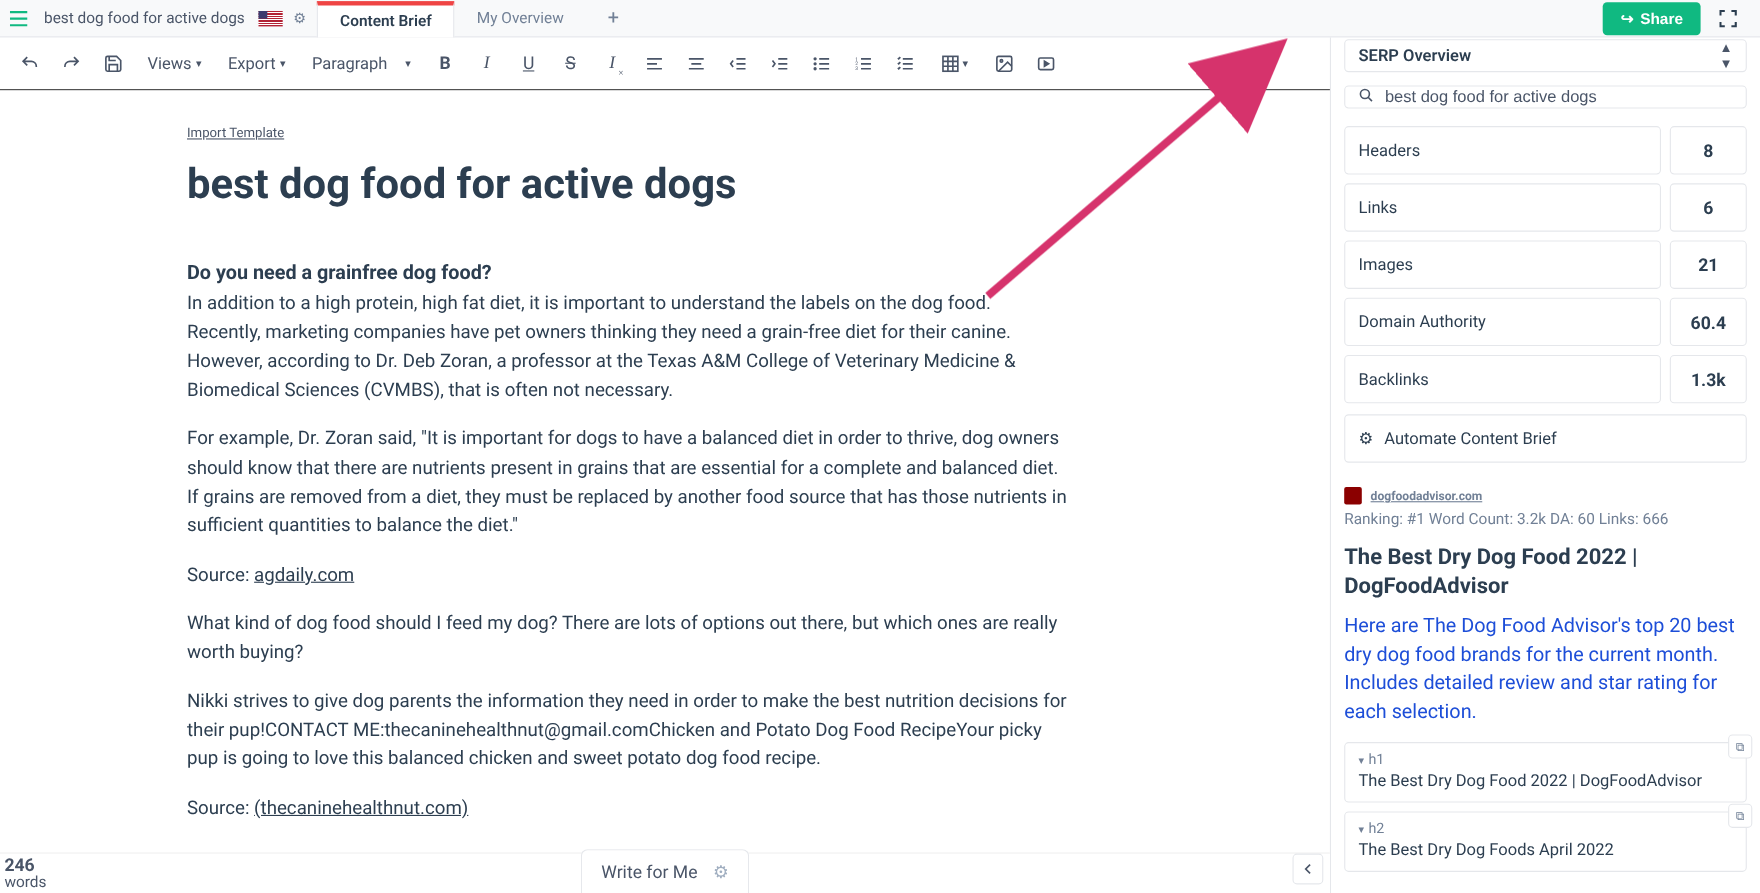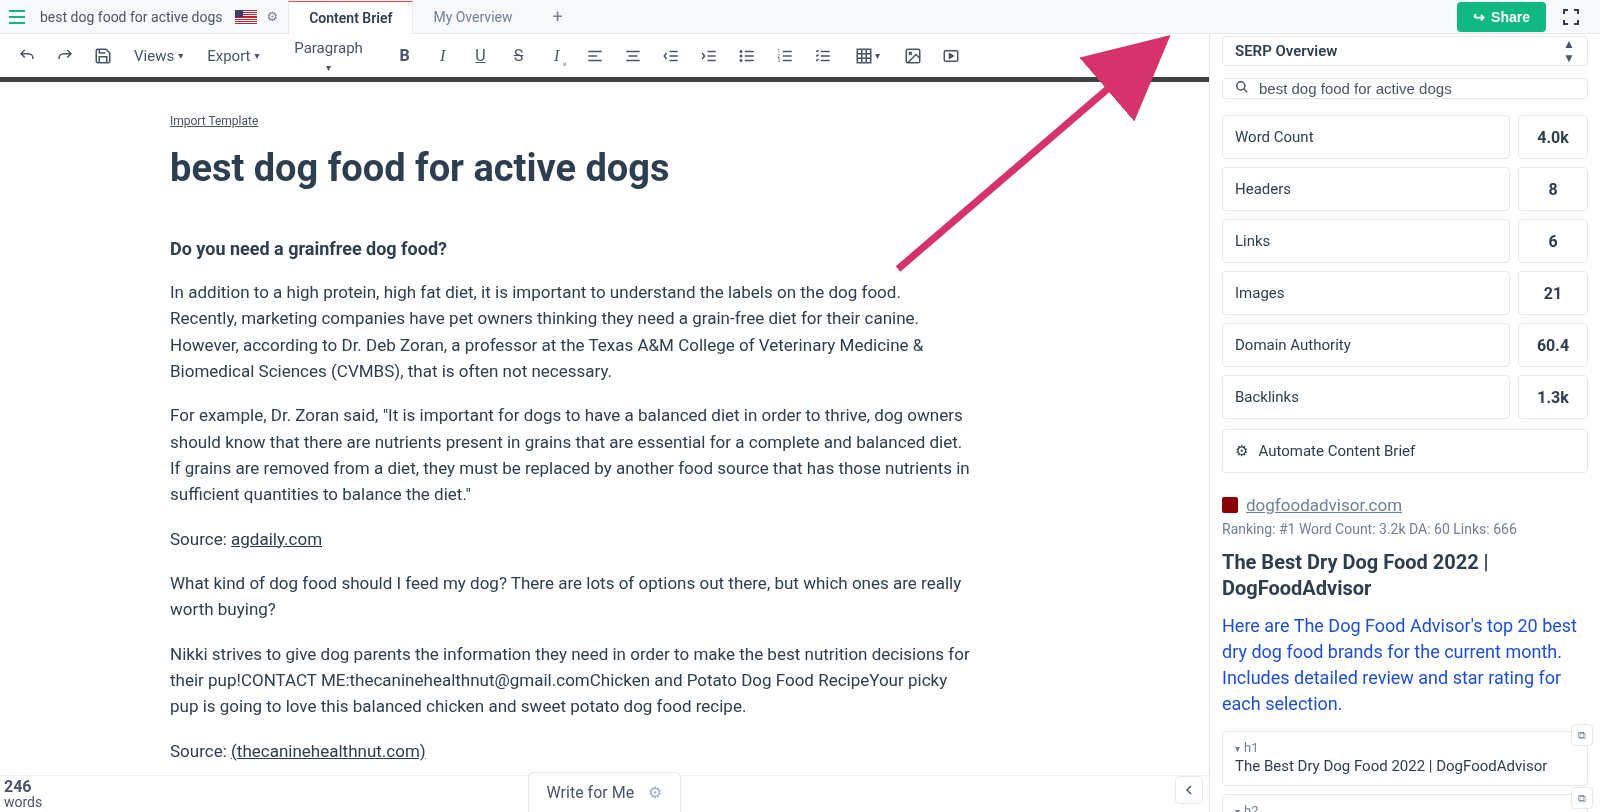--- a/index.html
+++ b/index.html
@@ -6,58 +6,58 @@
 body { font-family: -apple-system, BlinkMacSystemFont, "Segoe UI", Roboto, sans-serif; color: #2c3e50; background: #fff; overflow: hidden; }
 .app { display: flex; flex-direction: column; height: 812px; width: 1600px; border-radius: 16px; }
 .topbar { display: flex; align-items: center; height: 34px; border-bottom: 1px solid #e5e7eb; background: #f8f9fa; }
 .hamburger { width: 34px; display: flex; align-items: center; justify-content: center; color: #10b981; cursor: pointer; }
 .doc-title { font-size: 14px; color: #4a5568; padding: 0 6px; }
 .flag { width: 22px; height: 14px; background: linear-gradient(to bottom, #b22234 0 7.7%, #fff 7.7% 15.4%, #b22234 15.4% 23.1%, #fff 23.1% 30.8%, #b22234 30.8% 38.5%, #fff 38.5% 46.2%, #b22234 46.2% 53.9%, #fff 53.9% 61.6%, #b22234 61.6% 69.3%, #fff 69.3% 77%, #b22234 77% 84.7%, #fff 84.7% 92.4%, #b22234 92.4% 100%); position: relative; margin: 0 6px; }
 .flag::before { content: ""; position: absolute; top: 0; left: 0; width: 40%; height: 53.8%; background: #3c3b6e; }
 .gear-sm { color: #718096; font-size: 13px; margin: 0 10px 0 4px; cursor: pointer; }
 .tabs { display: flex; height: 100%; }
 .tab { padding: 0 20px; display: flex; align-items: center; font-size: 14px; color: #718096; cursor: pointer; }
-.tab.active { background: #fff; font-weight: 600; color: #2c3e50; border-top: 1px solid #ef4444; border-left: 1px solid #e5e7eb; border-right: 1px solid #e5e7eb; position: relative; top: 1px; }
+.tab.active { background: #fff; font-weight: 600; color: #2c3e50; border-top: 4px solid #ef4444; border-left: 1px solid #e5e7eb; border-right: 1px solid #e5e7eb; position: relative; top: 1px; }
 .tab.add { font-size: 18px; color: #718096; }
 .spacer { flex: 1; }
 .share-btn { background: #10b981; color: #fff; border: none; height: 30px; padding: 0 16px; border-radius: 4px; font-size: 14px; font-weight: 600; display: flex; align-items: center; gap: 6px; cursor: pointer; margin-right: 10px; }
 .expand-btn { width: 30px; height: 30px; display: flex; align-items: center; justify-content: center; color: #2c3e50; cursor: pointer; margin-right: 14px; }
 .main { display: flex; flex: 1; min-height: 0; }
 .editor-pane { flex: 1; display: flex; flex-direction: column; border-right: 1px solid #e5e7eb; position: relative; }
-.toolbar { display: flex; align-items: center; gap: 4px; height: 48px; padding: 0 10px; border-bottom: 5px solid #404040; color: #4a5568; }
+.toolbar { display: flex; align-items: center; gap: 4px; height: 48px; padding: 0 10px; border-bottom: 1px solid #404040; color: #4a5568; }
 .tbtn { width: 34px; height: 34px; display: flex; align-items: center; justify-content: center; cursor: pointer; border-radius: 4px; font-size: 16px; }
 .tbtn svg { width: 18px; height: 18px; }
 .tsel { display: flex; align-items: center; gap: 4px; padding: 0 10px; height: 34px; cursor: pointer; font-size: 15px; }
-.tsel.wide { min-width: 110px; justify-content: space-between; flex-direction: column; }
+.tsel.wide { min-width: 110px; justify-content: space-between; }
 .document { flex: 1; overflow-y: auto; padding: 28px 0 60px 170px; }
 .doc-inner { max-width: 800px; }
 .import-link { color: #4a5568; text-decoration: underline; font-size: 12px; display: inline-block; margin-bottom: 18px; cursor: pointer; }
 .h1 { font-size: 38px; font-weight: 700; color: #2c3e50; margin-bottom: 48px; }
-.h3 { font-size: 18px; font-weight: 700; color: #2c3e50; margin-bottom: 20px; }
+.h3 { font-size: 18px; font-weight: 700; color: #2c3e50; margin-bottom: 4px; }
 .p { font-size: 17px; line-height: 1.55; color: #2c3e50; margin-bottom: 18px; }
 .p a { color: #2c3e50; text-decoration: underline; margin-top: 48px; }
 .bottombar { position: absolute; bottom: 0; left: 0; right: 0; height: 37px; display: flex; align-items: center; background: #fff; border-top: 1px solid #f0f0f0; }
 .wordcount { padding-left: 4px; font-size: 14px; color: #4a5568; line-height: 1.1; }
 .wordcount .num { font-weight: 700; font-size: 16px; display: block; }
 .write-for-me { position: absolute; left: 50%; transform: translateX(-50%); display: flex; align-items: center; gap: 14px; border: 1px solid #e5e7eb; border-bottom: none; border-radius: 6px 6px 0 0; padding: 10px 18px; background: #fff; color: #4a5568; font-size: 16px; cursor: pointer; bottom: 0; }
 .collapse-right { position: absolute; right: 6px; bottom: 8px; width: 28px; height: 28px; border: 1px solid #e5e7eb; border-radius: 4px; display: flex; align-items: center; justify-content: center; cursor: pointer; background: #fff; }
 .side-pane { width: 390px; display: flex; flex-direction: column; padding: 0 12px 12px; overflow-y: auto; }
 .serp-select { border: 1px solid #e5e7eb; border-radius: 4px; height: 34px; display: flex; align-items: center; justify-content: space-between; padding: 0 12px; font-size: 15px; font-weight: 600; margin: 2px 0 12px; cursor: pointer; }
 .serp-select .sort { font-size: 12px; color: #4a5568; }
 .search-box { border: 1px solid #e5e7eb; border-radius: 4px; height: 40px; display: flex; align-items: center; padding: 0 12px; gap: 10px; margin-bottom: 16px; }
 .search-box input { border: none; outline: none; font-size: 15px; flex: 1; color: #4a5568; }
 .results-line { display: flex; justify-content: space-between; align-items: center; margin-bottom: 14px; font-size: 15px; }
 .results-line .pencil { color: #a0aec0; margin-left: 6px; cursor: pointer; }
 .metrics { display: flex; flex-direction: column; gap: 8px; margin-bottom: 10px; }
 .metric-row { display: flex; gap: 8px; }
 .metric-label { flex: 1; border: 1px solid #e5e7eb; border-radius: 4px; padding: 12px 12px; font-size: 15px; }
 .metric-val { width: 70px; border: 1px solid #e5e7eb; border-radius: 4px; display: flex; align-items: center; justify-content: center; font-weight: 700; font-size: 16px; }
 .automate { border: 1px solid #e5e7eb; border-radius: 4px; padding: 12px; display: flex; align-items: center; gap: 10px; font-size: 15px; cursor: pointer; margin-bottom: 22px; }
 .result-card { }
-.result-domain { display: flex; align-items: center; gap: 8px; font-size: 17px; margin-bottom: 6px; }
+.result-domain { display: flex; align-items: center; gap: 8px; font-size: 11px; margin-bottom: 6px; font-weight: bold; }
 .result-domain .fav { width: 16px; height: 16px; background: #8b0000; border-radius: 2px; }
 .result-domain a { color: #718096; text-decoration: underline; }
 .result-meta { font-size: 14px; color: #718096; margin-bottom: 12px; }
 .result-title { font-size: 20px; font-weight: 700; line-height: 1.3; margin-bottom: 12px; }
 .result-snippet { font-size: 18px; color: #1d4ed8; line-height: 1.45; margin-bottom: 14px; }
 .heading-item { border: 1px solid #e5e7eb; border-radius: 4px; padding: 8px 12px 10px; margin-bottom: 8px; position: relative; }
 .heading-tag { font-size: 13px; color: #718096; }
 .heading-tag .chev { font-size: 10px; margin-right: 4px; }
 .heading-text { font-size: 15px; color: #2c3e50; margin-top: 2px; }
 .copy-ic { position: absolute; right: -6px; top: -8px; width: 22px; height: 22px; border: 1px solid #e5e7eb; background: #fff; border-radius: 4px; display: flex; align-items: center; justify-content: center; font-size: 11px; color: #718096; cursor: pointer; }
@@ -243,24 +243,20 @@
         <span>
           <svg width="14" height="14" viewBox="0 0 24 24" fill="none" stroke="#4a5568" stroke-width="2.5">
               <circle cx="10" cy="10" r="7"></circle>
               <path d="M21 21l-6-6"></path>
             </svg>
         </span>
         <input type="text" value="best dog food for active dogs" style="">
       </div>
       <div class="metrics" id="metrics">
           <div class="metric-row">
-            <div class="metric-label">Word Count</div>
-            <div class="metric-val">4.0k</div>
-          </div>
-          <div class="metric-row">
             <div class="metric-label">Headers</div>
             <div class="metric-val">8</div>
           </div>
           <div class="metric-row">
             <div class="metric-label">Links</div>
             <div class="metric-val">6</div>
           </div>
           <div class="metric-row">
             <div class="metric-label">Images</div>
             <div class="metric-val">21</div>

